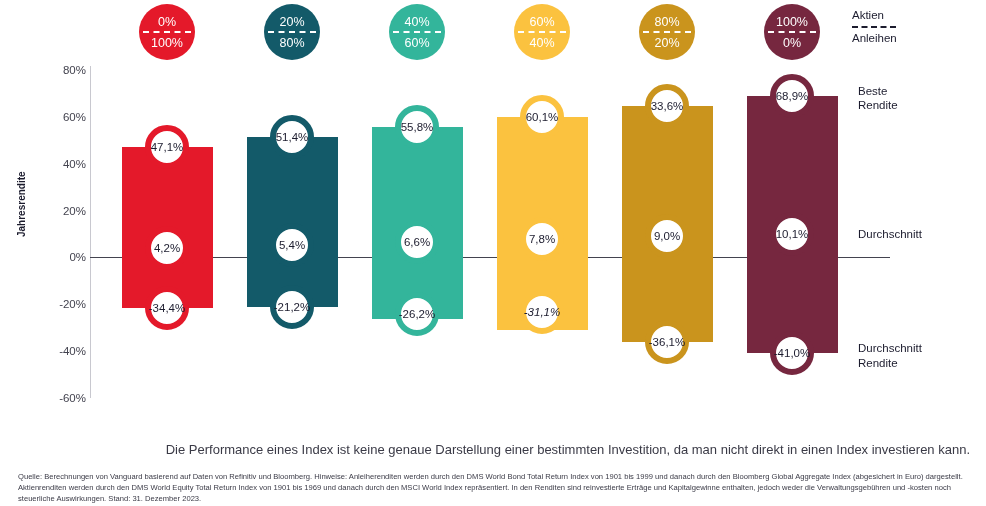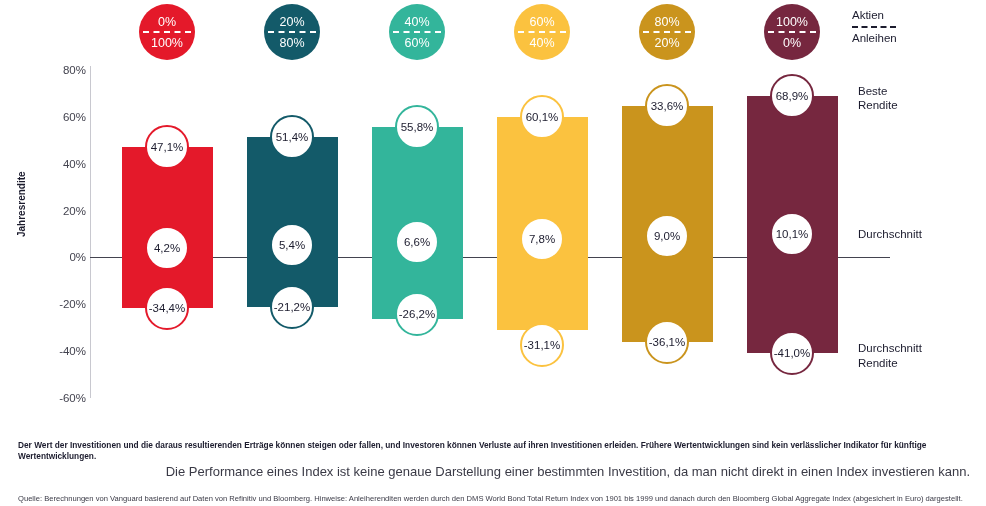--- a/index.html
+++ b/index.html
@@ -46,21 +46,21 @@
   .ytick {
     position:absolute; left:34px; width:52px; text-align:right;
     font-size:11.5px; color:#43434f; transform:translateY(-50%);
   }
   #yaxis-line { position:absolute; left:90px; top:4px; width:0; height:332px; border-left:1px solid #c8c8cf; }
   #zero-line { position:absolute; left:90px; width:800px; height:0; border-top:1px solid #43434f; }
 
   .bar { position:absolute; }
   .bubble {
     position:absolute; width:44px; height:44px; border-radius:50%;
-    background:#ffffff; border:2px solid #b91c1c;
+    background:#ffffff; border:6px solid #b91c1c;
     display:flex; align-items:center; justify-content:center;
     font-size:11.5px; color:#1c1c2e; transform:translate(-50%,-50%);
     z-index:5;
   }
   .avg-tick-l, .avg-tick-r {
     position:absolute; width:14px; height:0; border-top:2px solid #999; z-index:4;
     transform:translateY(-50%);
   }
 
   .rlabel {
@@ -144,21 +144,21 @@
     <div class="avg-tick-l" style="left: 379px; top: 179.966px; border-top-color: rgb(51, 181, 155);"></div>
     <div class="avg-tick-r" style="left: 441px; top: 179.966px; border-top-color: rgb(51, 181, 155);"></div>
     <div class="bubble" style="left: 417px; top: 64.6971px; border-color: rgb(51, 181, 155);">55,8%</div>
     <div class="bubble" style="left: 417px; top: 179.966px; border-color: rgb(51, 181, 155);">6,6%</div>
     <div class="bubble" style="left: 417px; top: 252px; border-color: rgb(51, 181, 155);">-26,2%</div>
     <div class="bar" style="left: 496.5px; top: 54.6229px; width: 91px; height: 213.669px; background: rgb(251, 194, 63);"></div>
     <div class="avg-tick-l" style="left: 504px; top: 177.154px; border-top-color: rgb(251, 194, 63);"></div>
     <div class="avg-tick-r" style="left: 566px; top: 177.154px; border-top-color: rgb(251, 194, 63);"></div>
     <div class="bubble" style="left: 542px; top: 54.6229px; border-color: rgb(251, 194, 63);">60,1%</div>
     <div class="bubble" style="left: 542px; top: 177.154px; border-color: rgb(251, 194, 63);">7,8%</div>
-    <div class="bubble" style="left: 542px; top: 283px; border-color: rgb(251, 194, 63);">-31,1%</div>
+    <div class="bubble" style="left: 542px; top: 250px; border-color: rgb(251, 194, 63); font-style: italic;">-31,1%</div>
     <div class="bar" style="left: 621.5px; top: 44.3143px; width: 91px; height: 235.691px; background: rgb(202, 148, 29);"></div>
     <div class="avg-tick-l" style="left: 629px; top: 174.343px; border-top-color: rgb(202, 148, 29);"></div>
     <div class="avg-tick-r" style="left: 691px; top: 174.343px; border-top-color: rgb(202, 148, 29);"></div>
     <div class="bubble" style="left: 667px; top: 44.3143px; border-color: rgb(202, 148, 29);">33,6%</div>
     <div class="bubble" style="left: 667px; top: 174.343px; border-color: rgb(202, 148, 29);">9,0%</div>
     <div class="bubble" style="left: 667px; top: 280.006px; border-color: rgb(202, 148, 29);">-36,1%</div>
     <div class="bar" style="left: 746.5px; top: 34.0057px; width: 91px; height: 257.48px; background: rgb(118, 39, 63);"></div>
     <div class="avg-tick-l" style="left: 754px; top: 171.766px; border-top-color: rgb(118, 39, 63);"></div>
     <div class="avg-tick-r" style="left: 816px; top: 171.766px; border-top-color: rgb(118, 39, 63);"></div>
     <div class="bubble" style="left: 792px; top: 34.0057px; border-color: rgb(118, 39, 63);">68,9%</div>
@@ -171,16 +171,15 @@
     <div class="rlabel" style="top: 171.766px;">
       <div>Durchschnitt</div>
     </div>
     <div class="rlabel" style="top: 293.486px;">
       <div>Durchschnitt</div>
       <div>Rendite</div>
     </div>
   </div>
 
 <div id="footnotes">
-  <div id="fn-bold">Der Wert der Investitionen und die daraus resultierenden Erträge können steigen oder fallen, und Investoren können Verluste auf ihren Investitionen erleiden. Frühere Wertentwicklungen sind kein verlässlicher Indikator für künftige Wertentwicklungen.</div>
   <div id="fn-sub">Die Performance eines Index ist keine genaue Darstellung einer bestimmten Investition, da man nicht direkt in einen Index investieren kann.</div>
   <div id="fn-source">Quelle: Berechnungen von Vanguard basierend auf Daten von Refinitiv und Bloomberg. Hinweise: Anleiherenditen werden durch den DMS World Bond Total Return Index von 1901 bis 1999 und danach durch den Bloomberg Global Aggregate Index (abgesichert in Euro) dargestellt. Aktienrenditen werden durch den DMS World Equity Total Return Index von 1901 bis 1969 und danach durch den MSCI World Index repräsentiert. In den Renditen sind reinvestierte Erträge und Kapitalgewinne enthalten, jedoch weder die Verwaltungsgebühren und -kosten noch steuerliche Auswirkungen. Stand: 31. Dezember 2023.</div>
 </div>
 
 </body></html>

